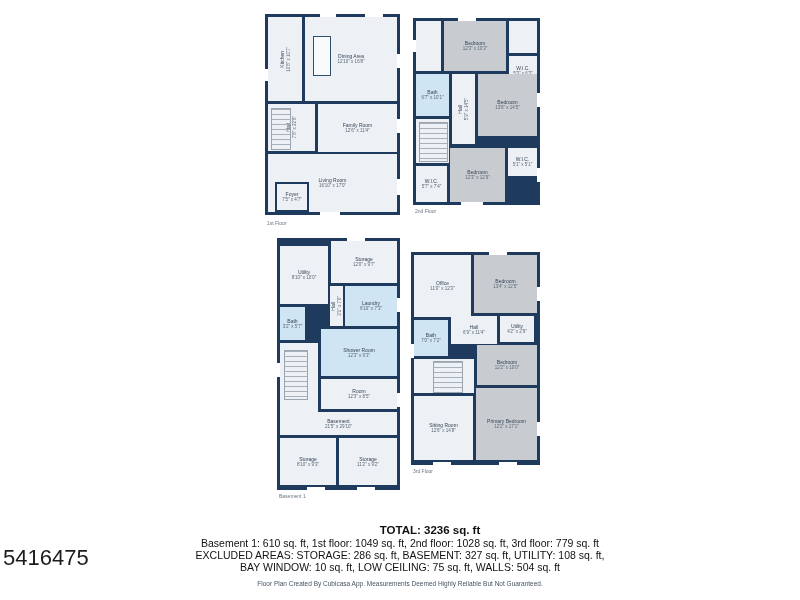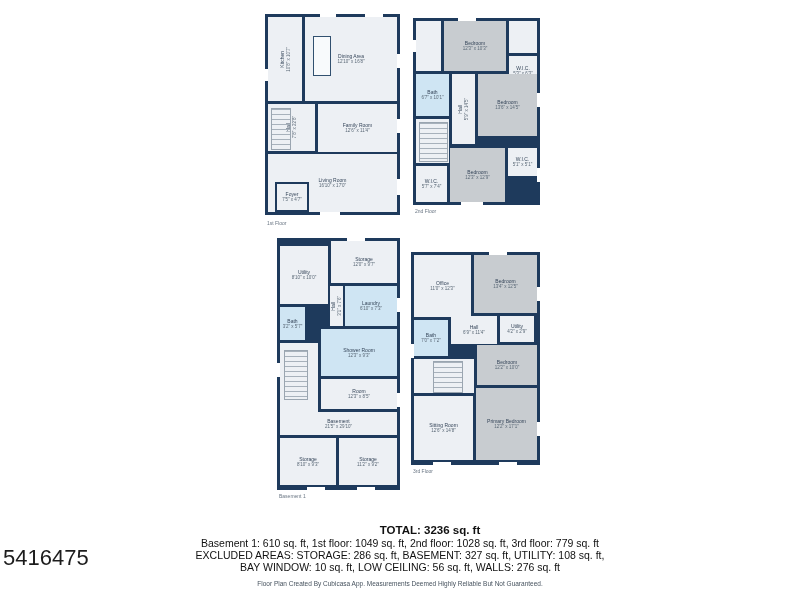--- a/index.html
+++ b/index.html
@@ -216,17 +216,17 @@
     <div class="win" style="left:126px; top:170px; width:3px; height:14px;"></div>
     <div class="win" style="left:22px; top:210px; width:18px; height:3px;"></div>
     <div class="win" style="left:88px; top:210px; width:18px; height:3px;"></div>
     <div class="win" style="left:0; top:92px; width:3px; height:14px;"></div>
   </div>
   <div class="floor-label" style="left:413px; top:468px;">3rd Floor</div>
 
   <div class="summary total-line" style="top:524px;margin-left:30px;">TOTAL: 3236 sq. ft</div>
   <div class="summary sline" style="top:537px;">Basement 1: 610 sq. ft, 1st floor: 1049 sq. ft, 2nd floor: 1028 sq. ft, 3rd floor: 779 sq. ft</div>
   <div class="summary sline" style="top:549px;">EXCLUDED AREAS: STORAGE: 286 sq. ft, BASEMENT: 327 sq. ft, UTILITY: 108 sq. ft,</div>
-  <div class="summary sline" style="top:561px;">BAY WINDOW: 10 sq. ft, LOW CEILING: 56 sq. ft, WALLS: 276 sq. ft</div>
+  <div class="summary sline" style="top:561px;">BAY WINDOW: 10 sq. ft, LOW CEILING: 75 sq. ft, WALLS: 504 sq. ft</div>
   <div class="summary disclaimer" style="top:580px;">Floor Plan Created By Cubicasa App. Measurements Deemed Highly Reliable But Not Guaranteed.</div>
   <div class="photo-id">5416475</div>
 
 </div>
 
 </body></html>

